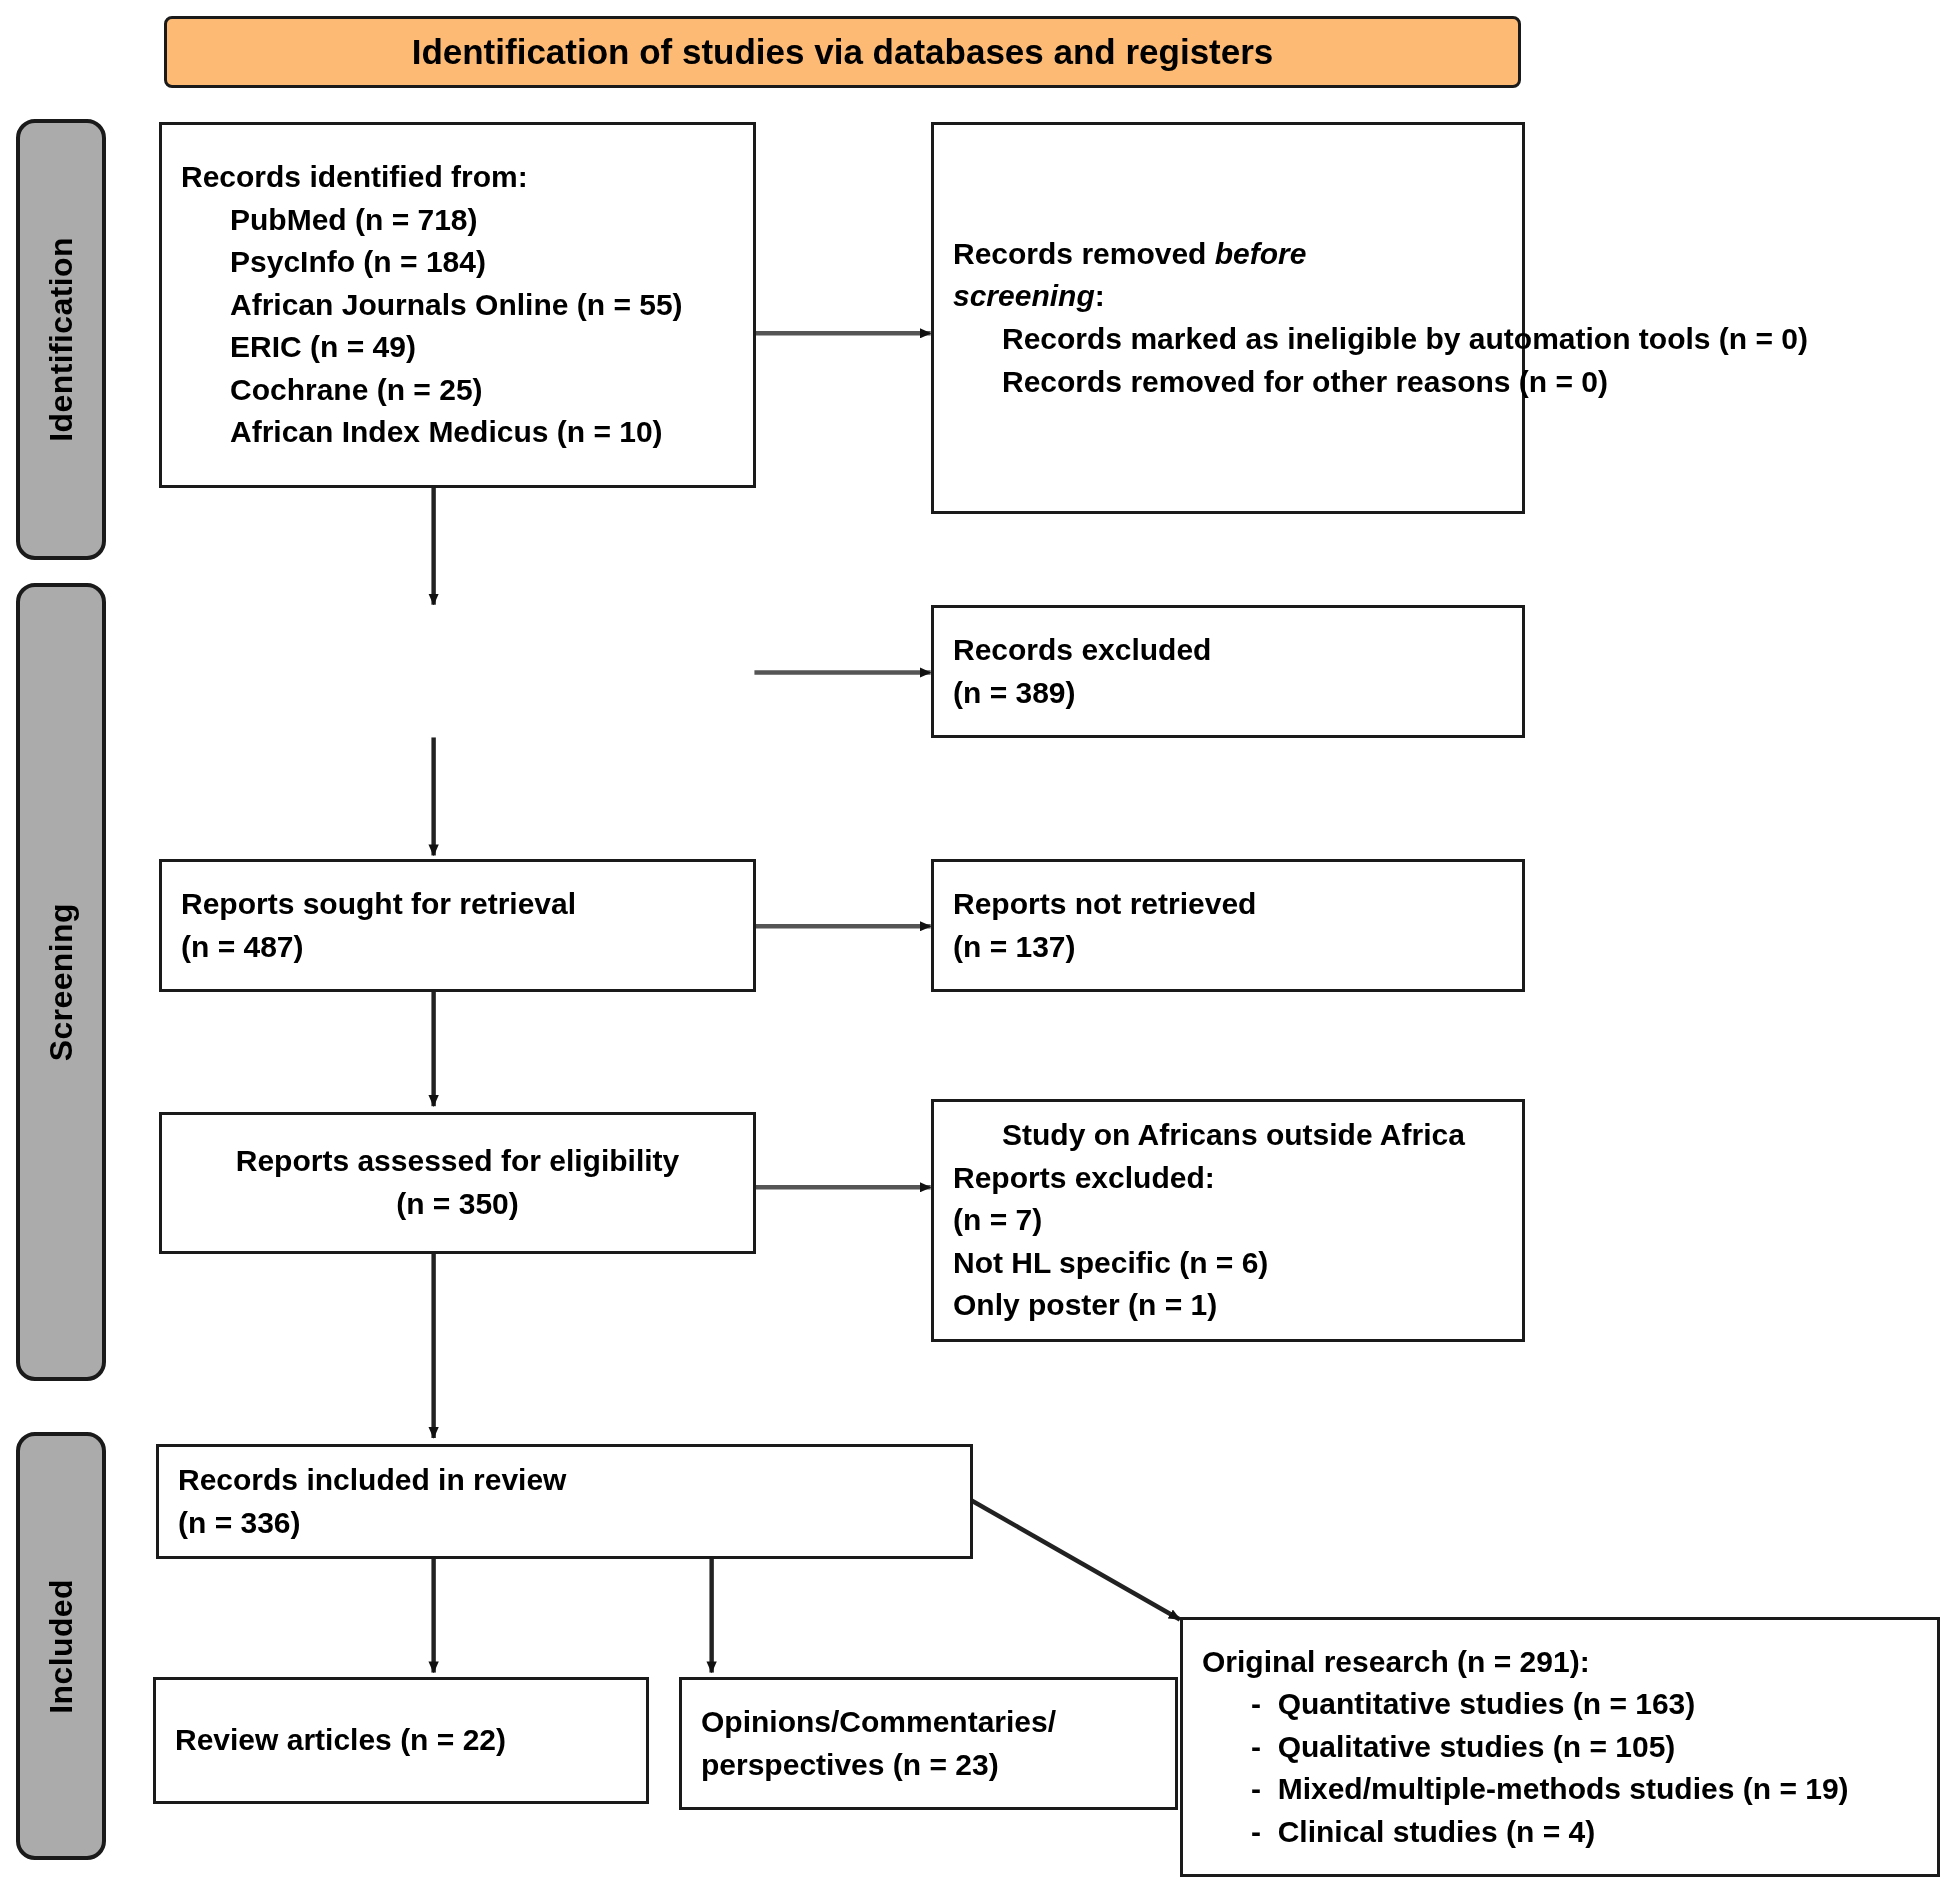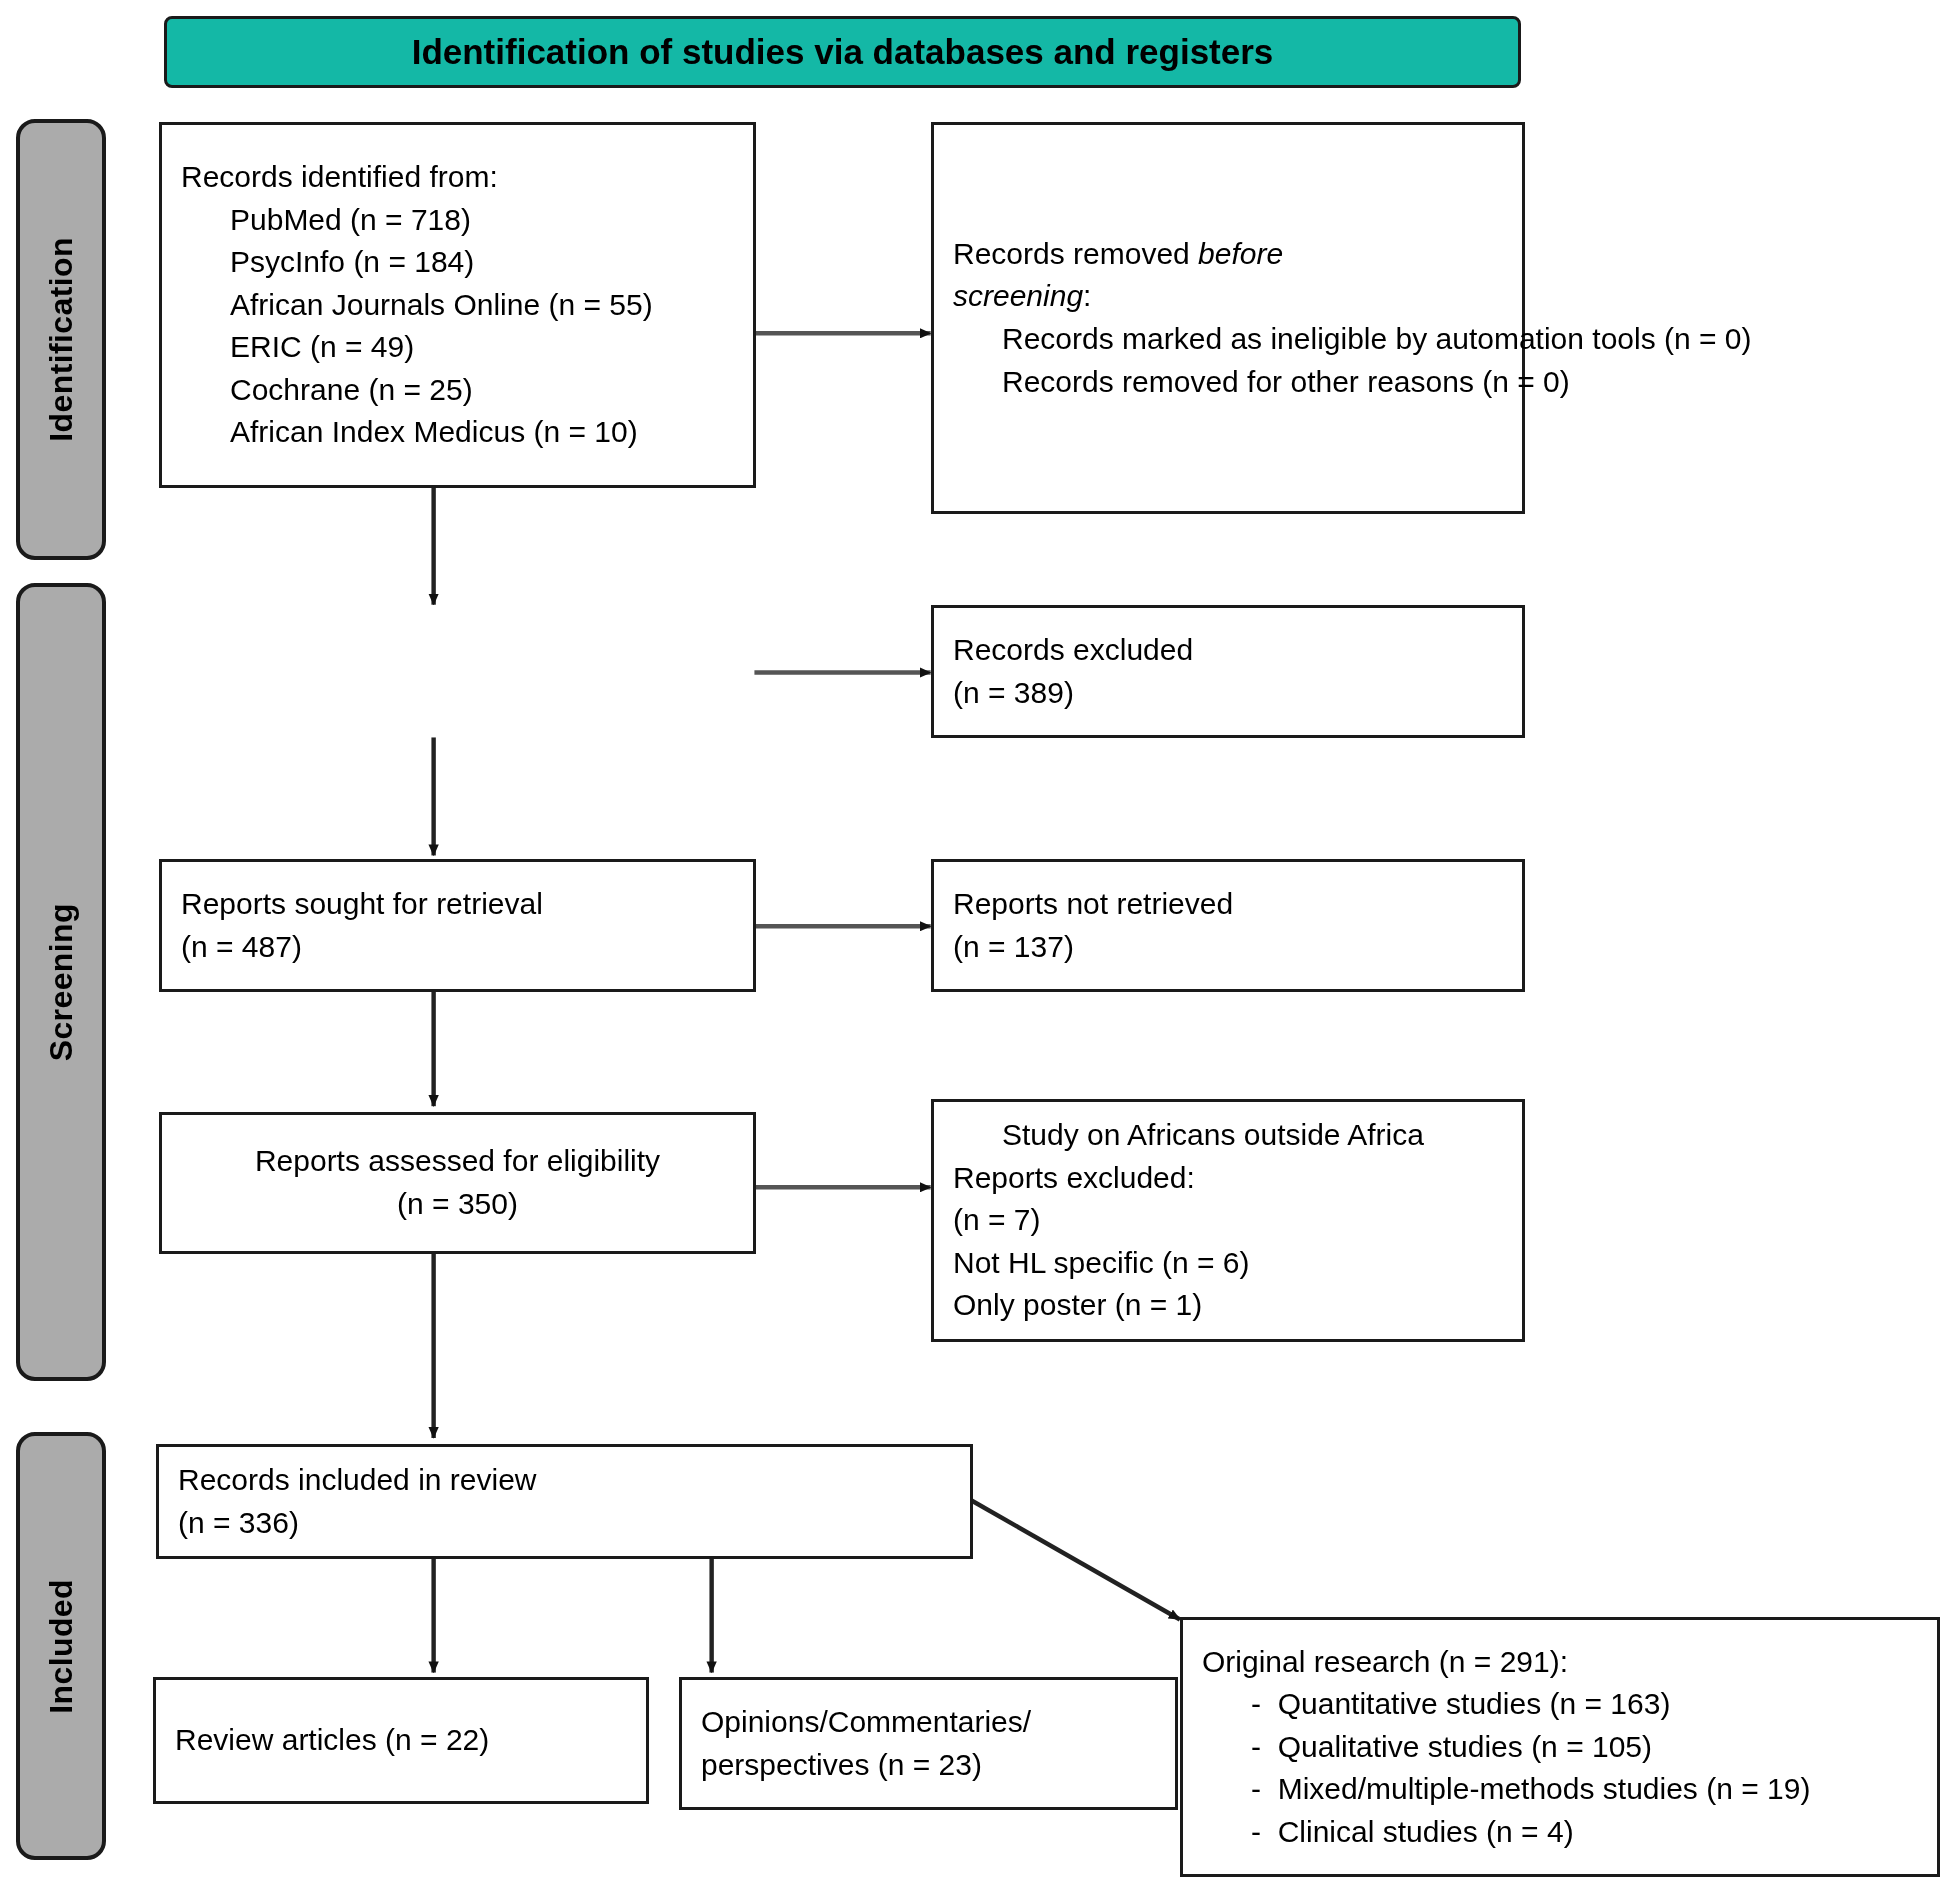--- a/index.html
+++ b/index.html
@@ -2,21 +2,21 @@
 <html style="font-size:11.8px"><head>
 <meta charset="utf-8">
 <style>
   html,body{margin:0;padding:0;background:#ffffff;}
   body{font-family:"Liberation Sans","DejaVu Sans",sans-serif;}
   #stage{position:relative;width:1955px;height:1896px;background:#fff;overflow:hidden;}
 
   
   .banner{
     position:absolute;
-    background:#14b8a6;
+    background:#fdba74;
     border:3.7px solid #1a1a1a;
     border-radius:8px;
     box-sizing:border-box;
     display:flex;align-items:center;justify-content:center;
     font-weight:bold;
     color:#000;
   }
   .sidebar{
     position:absolute;
     background:#ababab;
@@ -42,21 +42,21 @@
     display:flex;
     flex-direction:column;
     justify-content:center;
   }
   .node .line{
     font-size:30px;
     line-height:1.42;
     color:#000;
     white-space:pre;
   }
-  .node .pad{padding:0 19px;}
+  .node .pad{padding:0 19px;font-weight:bold;}
   .indent1{padding-left:49px;}
   .ital{font-style:italic;}
 
   
   .wrap2{
     padding-left:49px;
     padding-right:7.4px;
     white-space:normal;
     text-indent:0;
   }

